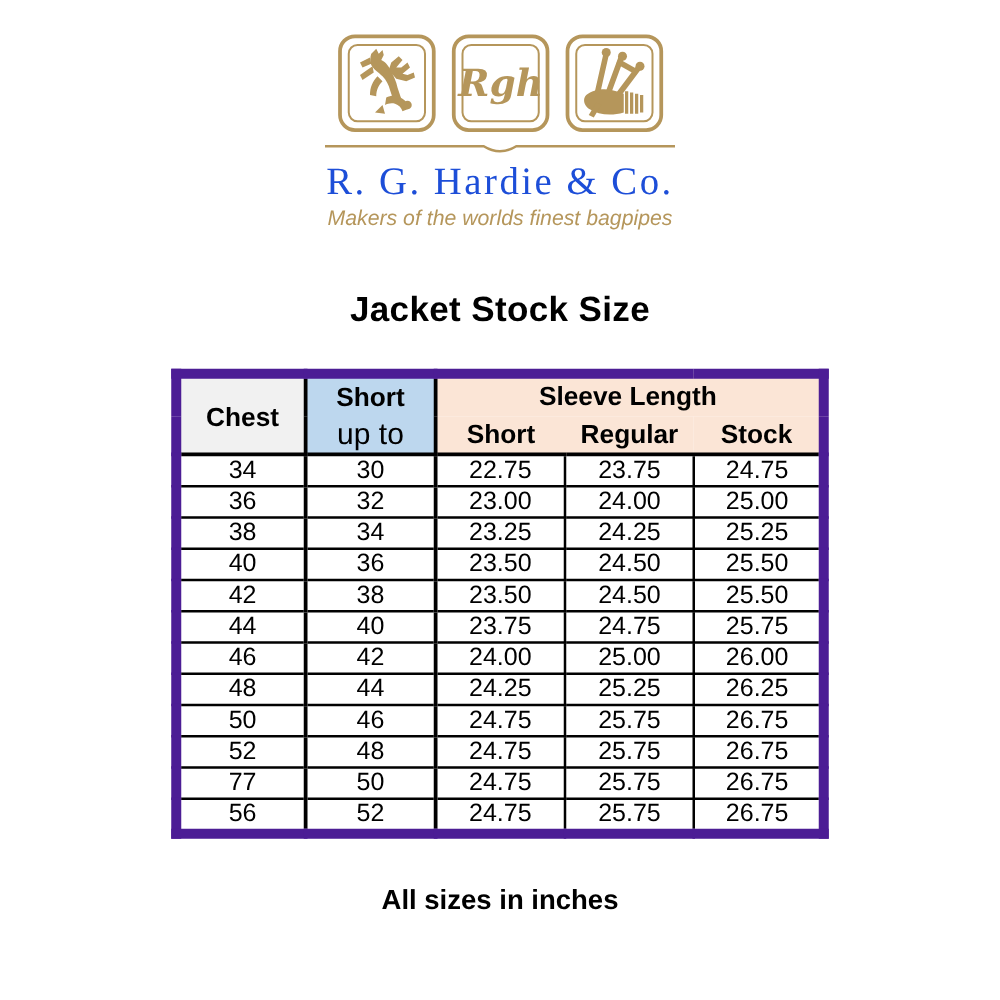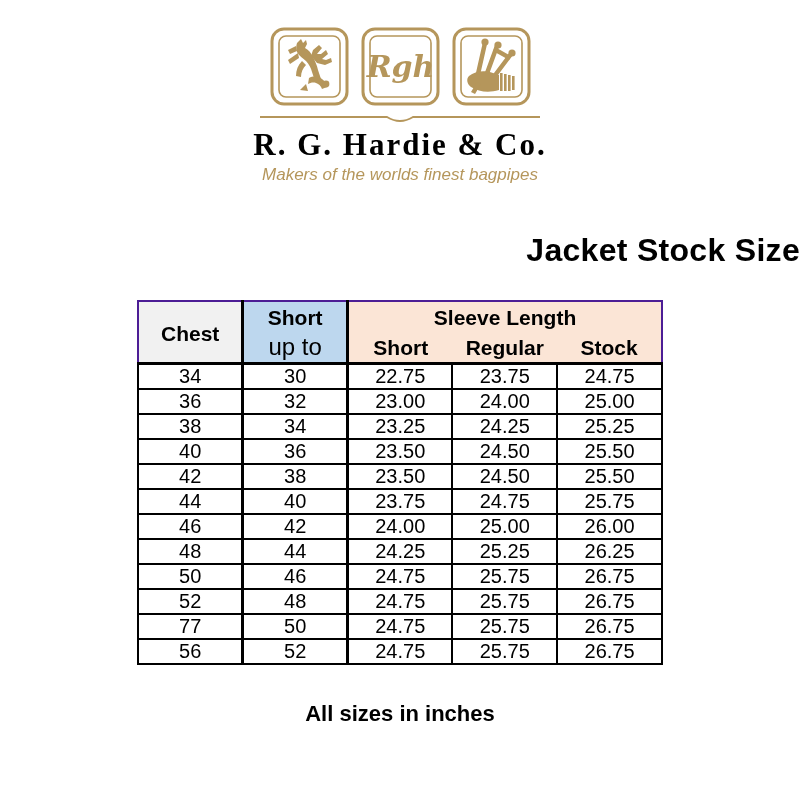--- a/index.html
+++ b/index.html
@@ -14,48 +14,48 @@
   }
   
   .logo { padding-top:26px; text-align:center; }
   .emblems { display:flex; justify-content:center; align-items:center; gap:10px; }
   .emblem { width:81px; height:81px; display:block; }
   .divider { display:block; margin:7px auto 0 auto; }
   .brand-name {
     margin-top:1px;
     font-family:"Liberation Serif", serif;
     font-size:31px;
-    font-weight:700;
+    font-weight:400;
     letter-spacing:2px;
-    color:#000000;
+    color:#1d4ed8;
     line-height:34px;
   }
   .brand-tagline {
     margin-top:2px;
     font-family:Liberation Sans, sans-serif;
     font-style:italic;
     font-size:17px;
     color:#b5965b;
     line-height:21px;
   }
   
   .title {
     margin-top:47px;
-    text-align:right;
-    font-size:32px;
+    text-align:center;
+    font-size:28px;
     font-weight:bold;
     letter-spacing:0.3px;
   }
   
   table.size-table {
     border-collapse:collapse;
     table-layout:fixed;
     width:526px;
     margin:31px auto 0 auto;
-    border:2px solid #4c1d95;
+    border:8px solid #4c1d95;
   }
   .size-table col { width:20%; }
   .size-table th, .size-table td {
     text-align:center;
     vertical-align:middle;
     font-family:"Liberation Sans", sans-serif;
   }
   .size-table thead th { font-size:21px; font-weight:bold; }
   .th-chest {
     background:#f1f1f1;

